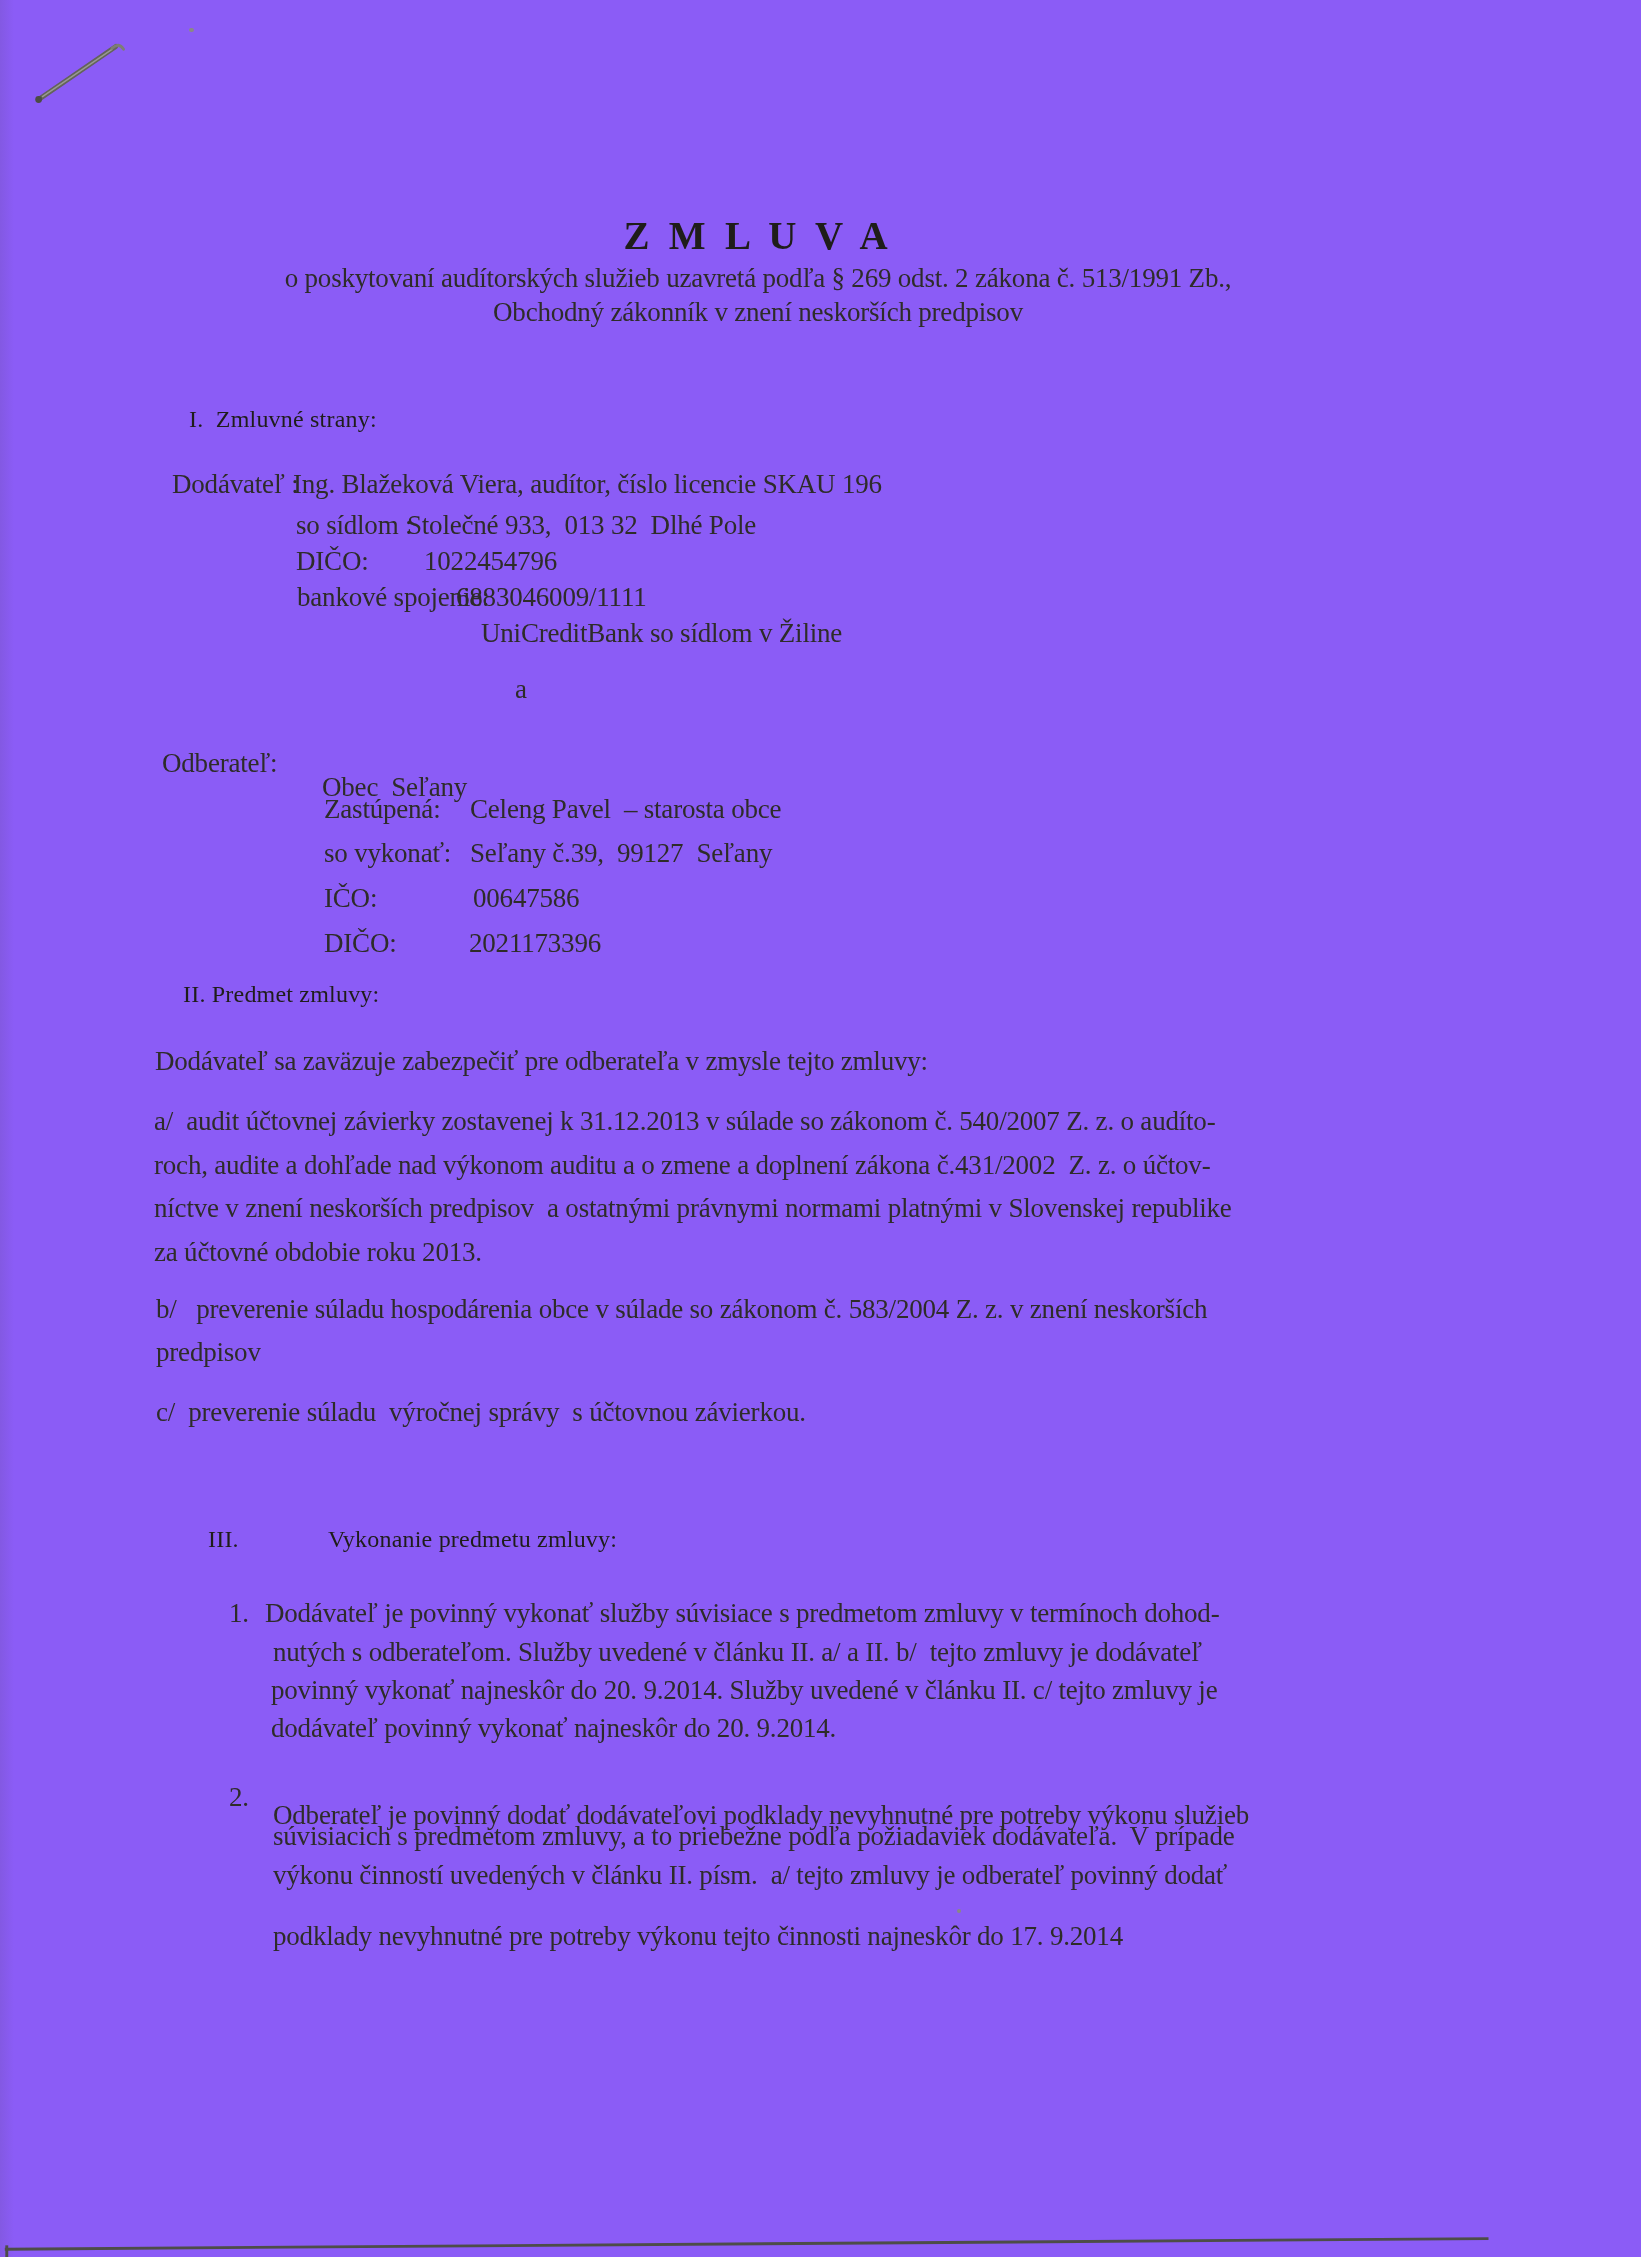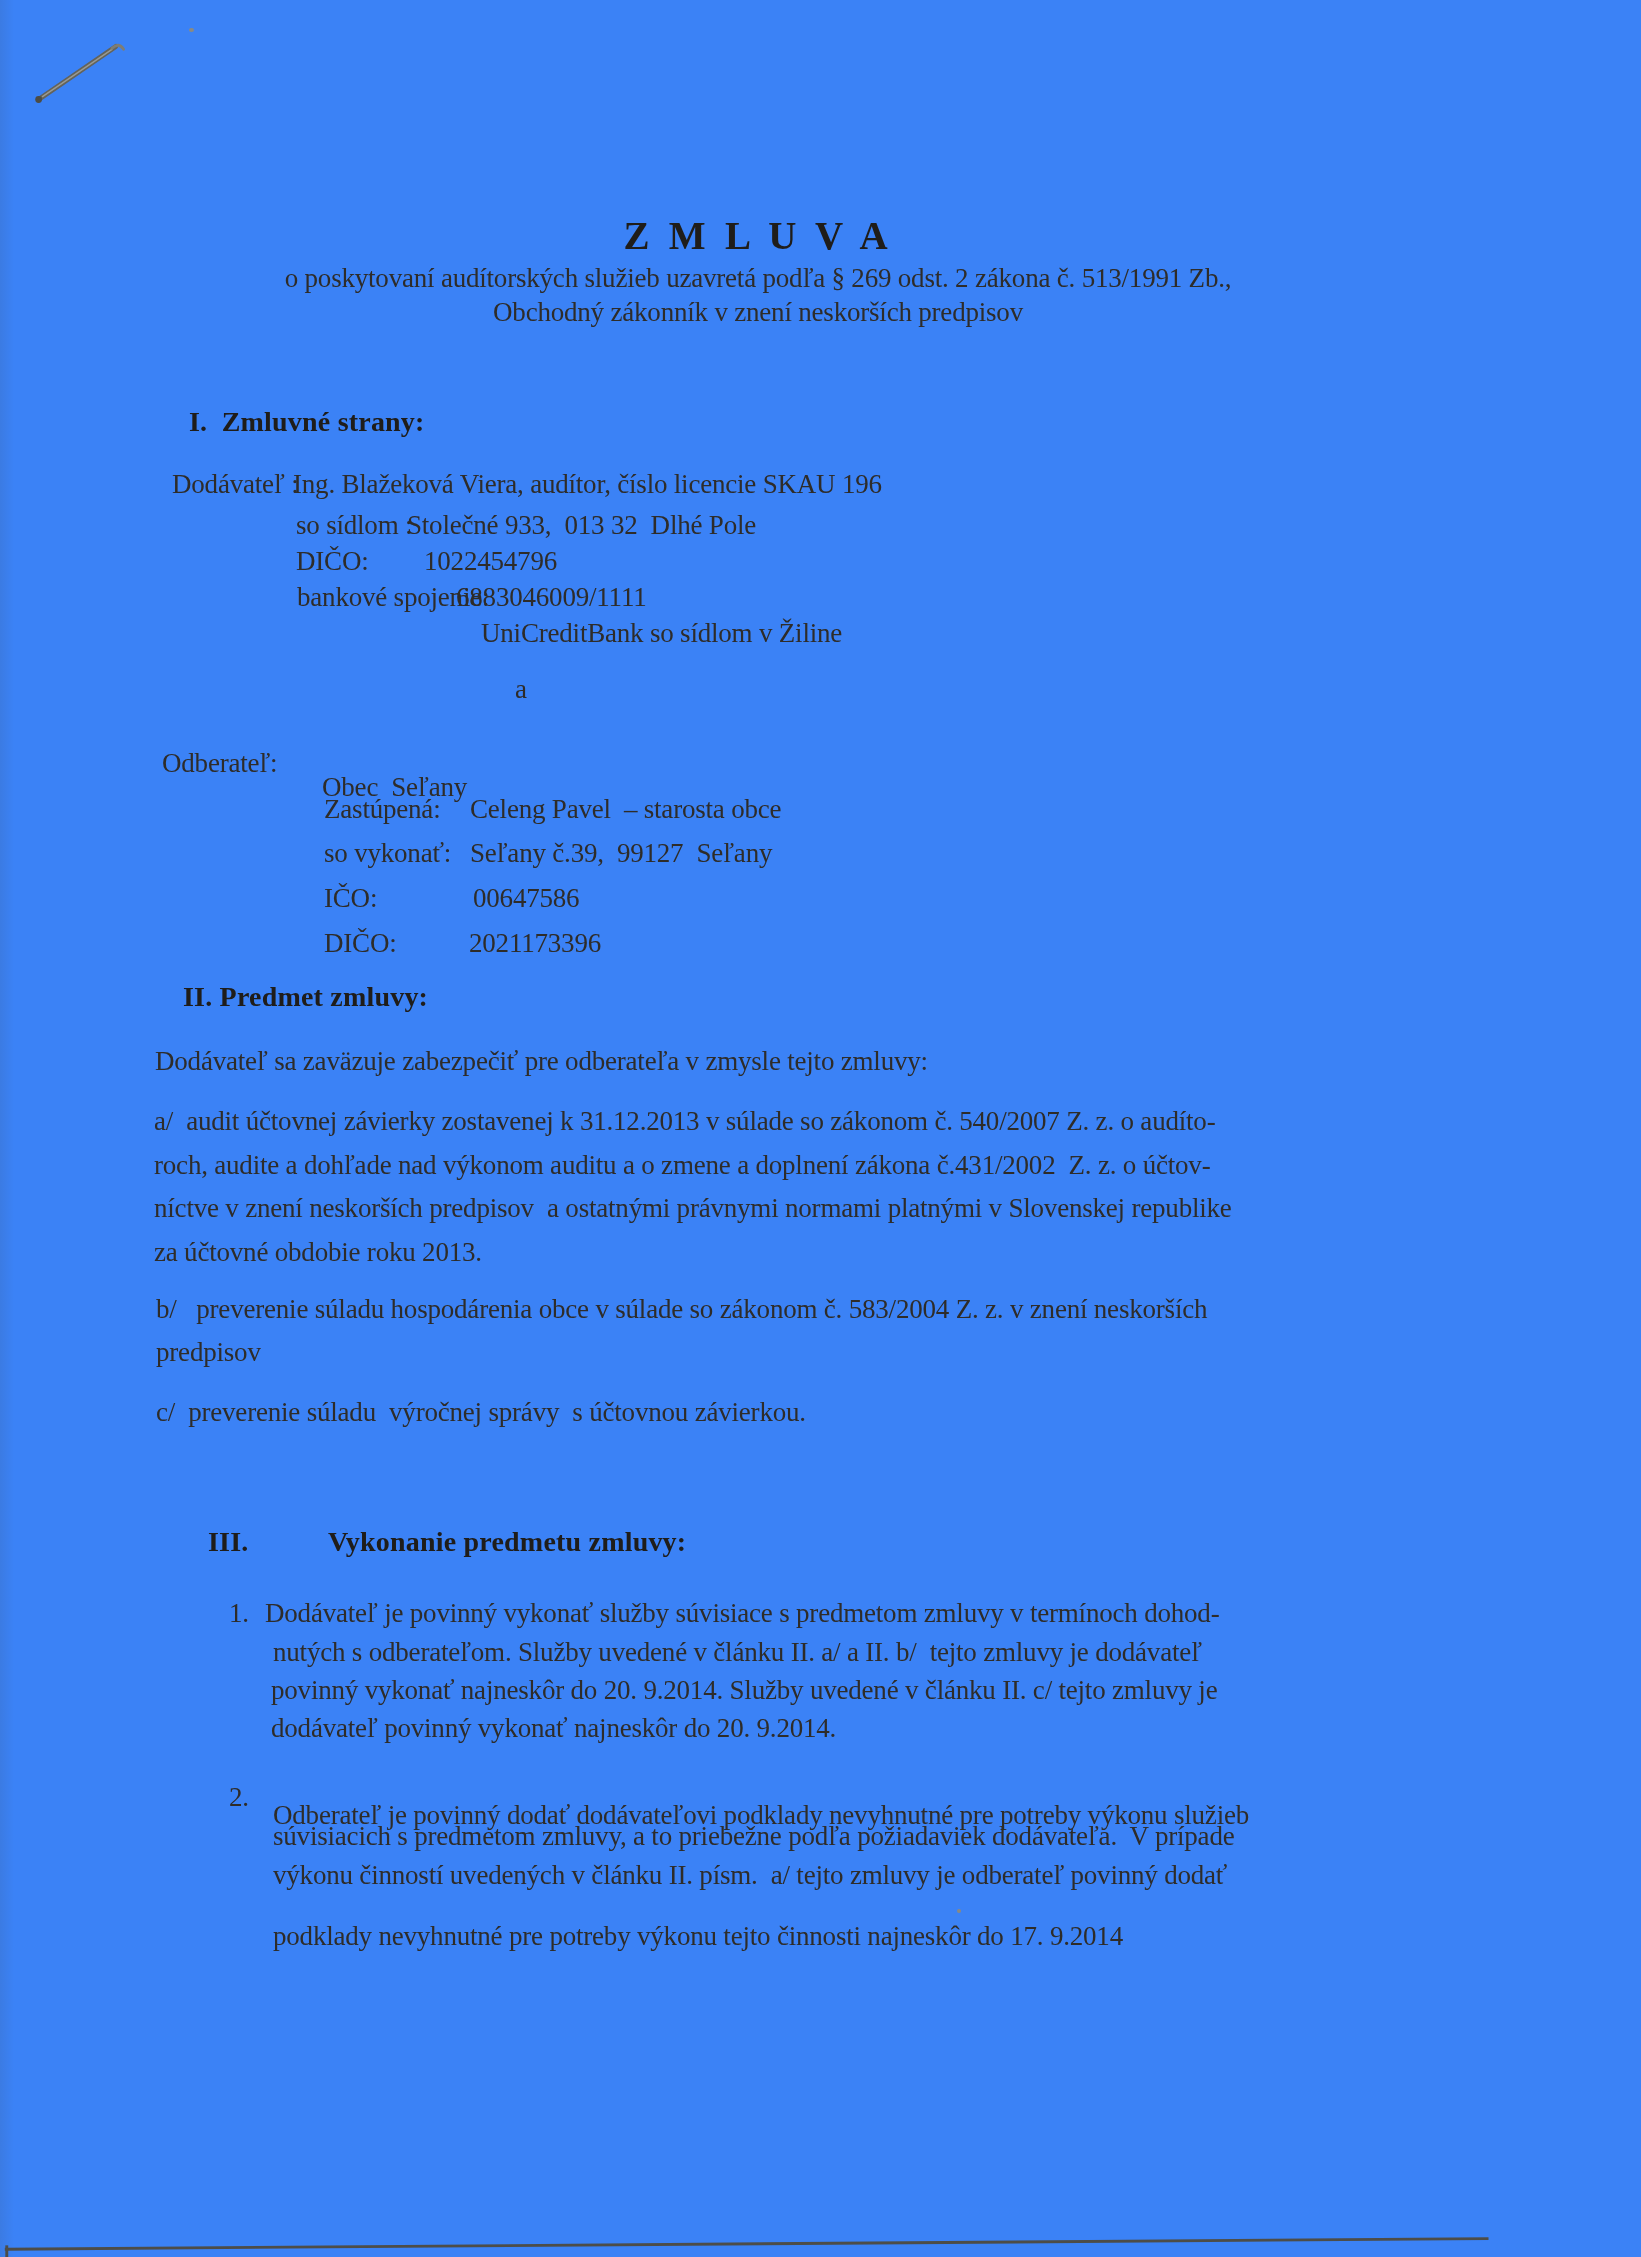--- a/index.html
+++ b/index.html
@@ -1,33 +1,33 @@
 <!DOCTYPE html>
 <html><head>
 <meta charset="utf-8">
 <style>
   html,body{margin:0;padding:0;background:#e8e8e6;}
   .page{
     position:relative;
     width:1641px;height:2257px;
     margin:0 auto;
-    background:#3b82f6;
+    background:#8b5cf6;
     overflow:hidden;
     font-family:"Liberation Serif", serif;
     color:#2e2c29;
   }
   
   .page::before{
     content:"";position:absolute;left:0;top:0;bottom:0;width:13.5px;
     background:linear-gradient(to right, rgba(60,60,55,0.10), rgba(60,60,55,0));
     pointer-events:none;
   }
   .abs{position:absolute;white-space:pre;line-height:1.15;}
   .body-t{font-size:27px;letter-spacing:-0.2px;}
-  .head-t{font-size:28px;font-weight:bold;color:#1f1d1a;letter-spacing:0.2px;}
+  .head-t{font-size:24px;font-weight:normal;color:#1f1d1a;letter-spacing:0.2px;}
   .title-t{font-size:39px;font-weight:bold;color:#1f1d1a;letter-spacing:4.8px;}
   .center-band{left:145px;width:1226px;text-align:center;}
   .speck{position:absolute;background:#8a8a82;border-radius:50%;}
   svg{position:absolute;left:0;top:0;}
 </style>
 </head>
 <body>
 
 <div class="page">
 

